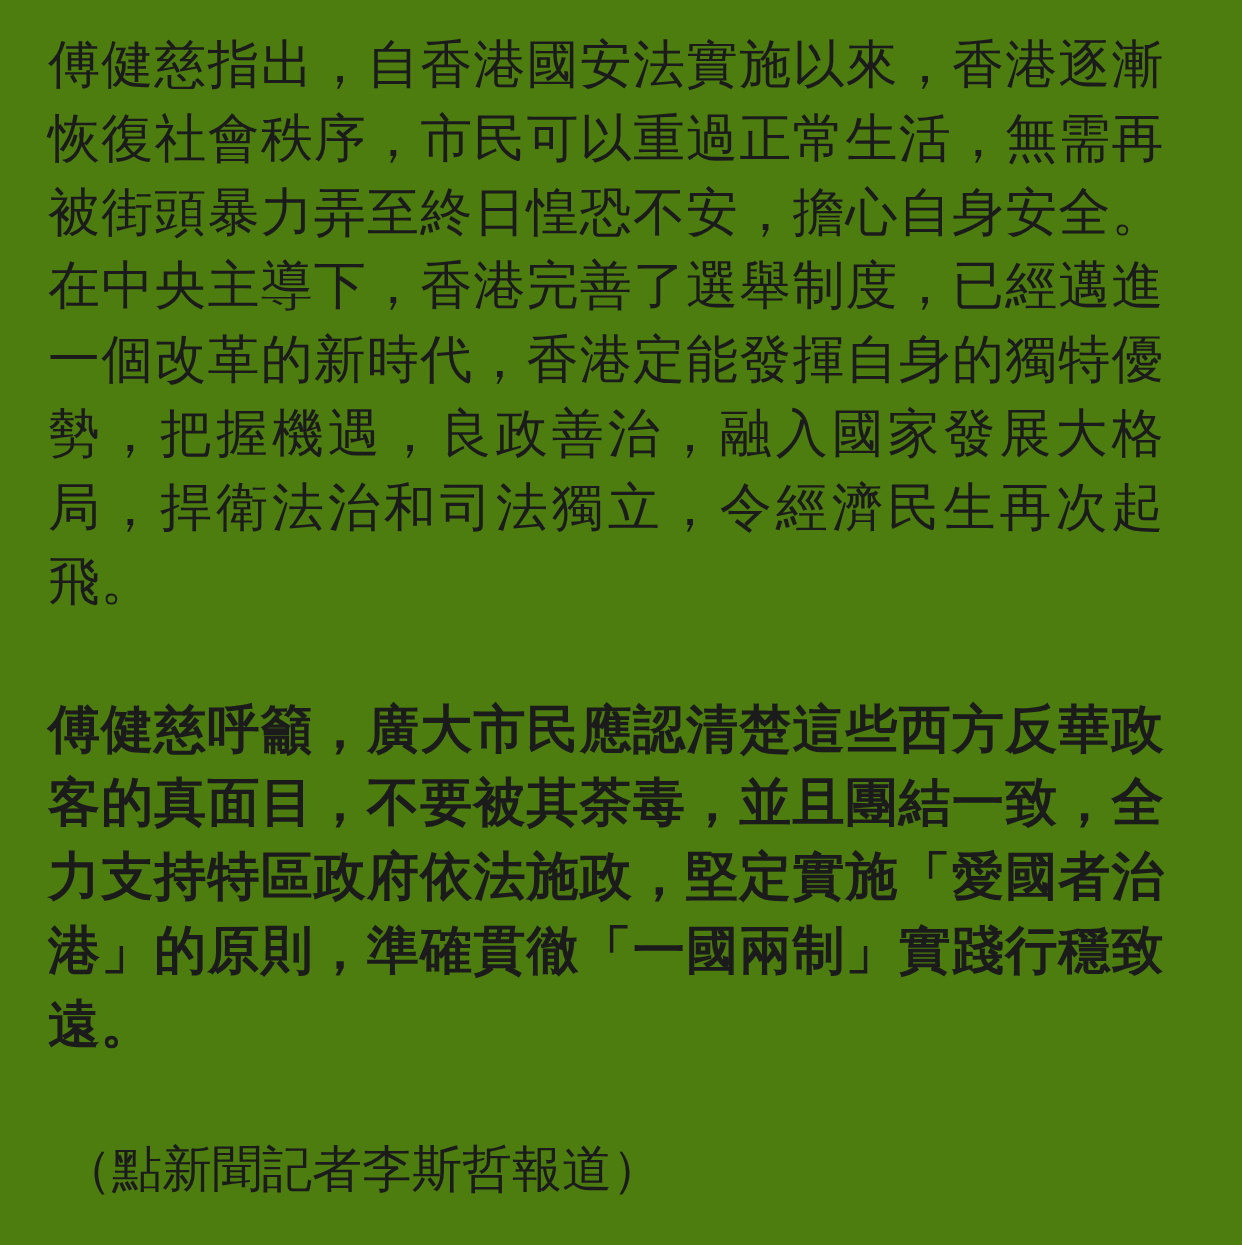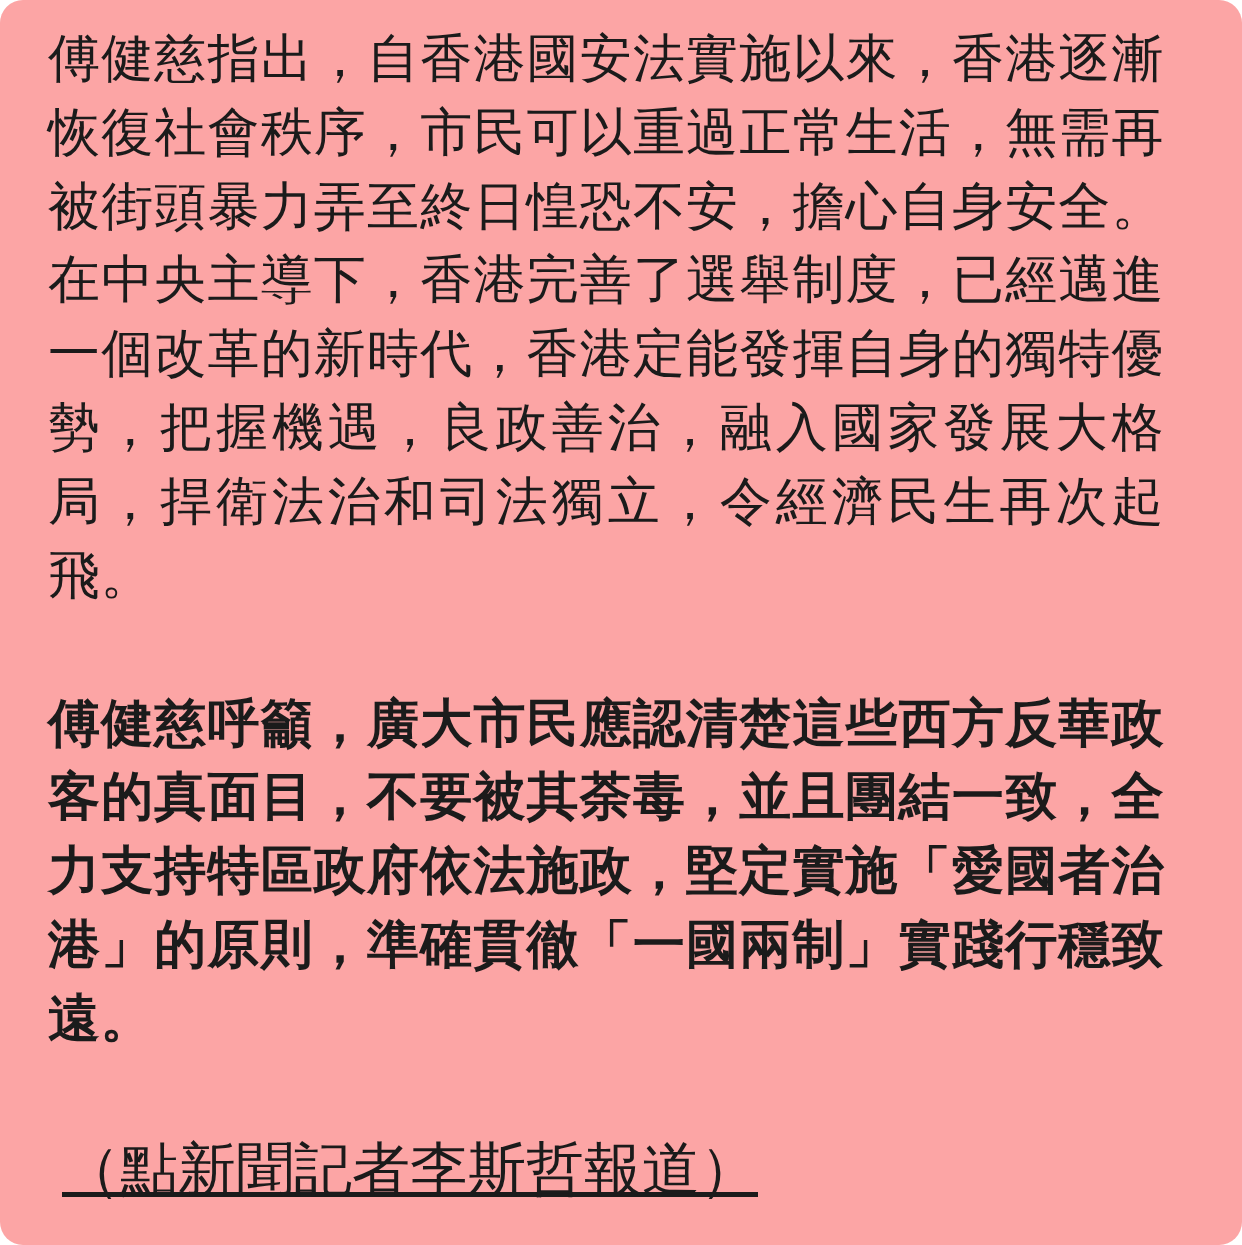--- a/index.html
+++ b/index.html
@@ -11,48 +11,46 @@
     width: 1242px;
     height: 1245px;
     font-family: "Liberation Sans", "DejaVu Sans", sans-serif;
     color: #1b1b1b;
     overflow: hidden;
   }
   .article {
     box-sizing: border-box;
     width: 100%;
     height: 100%;
-    padding: 22px 78px 0 48px;
-    background: #fca5a5;
-    border-radius: 23px;
+    padding: 28px 78px 0 48px;
+    background: #4d7c0f;
   }
   .para {
     font-size: 52px;
     line-height: 1.42;
     letter-spacing: 0.5px;
     color: #1b1b1b;
     margin: 0 0 48px 0;
     text-align: justify;
     text-justify: inter-character;
     word-break: break-all;
   }
   .para.first {
     margin-bottom: 74px;
   }
   .para.second {
     margin-bottom: 72px;
     font-weight: bold;
   }
   .credit {
-    font-size: 58px;
+    font-size: 50px;
     line-height: 1.42;
     color: #1b1b1b;
     margin: 0;
     padding-left: 14px;
-    text-decoration: underline;
   }
 </style>
 </head>
 <body>
 
 <div class="article">
   <p class="para first">傅健慈指出，自香港國安法實施以來，香港逐漸恢復社會秩序，市民可以重過正常生活，無需再被街頭暴力弄至終日惶恐不安，擔心自身安全。在中央主導下，香港完善了選舉制度，已經邁進一個改革的新時代，香港定能發揮自身的獨特優勢，把握機遇，良政善治，融入國家發展大格局，捍衛法治和司法獨立，令經濟民生再次起飛。</p>
   <p class="para second">傅健慈呼籲，廣大市民應認清楚這些西方反華政客的真面目，不要被其荼毒，並且團結一致，全力支持特區政府依法施政，堅定實施「愛國者治港」的原則，準確貫徹「一國兩制」實踐行穩致遠。</p>
   <p class="credit">（點新聞記者李斯哲報道）</p>
 </div>

